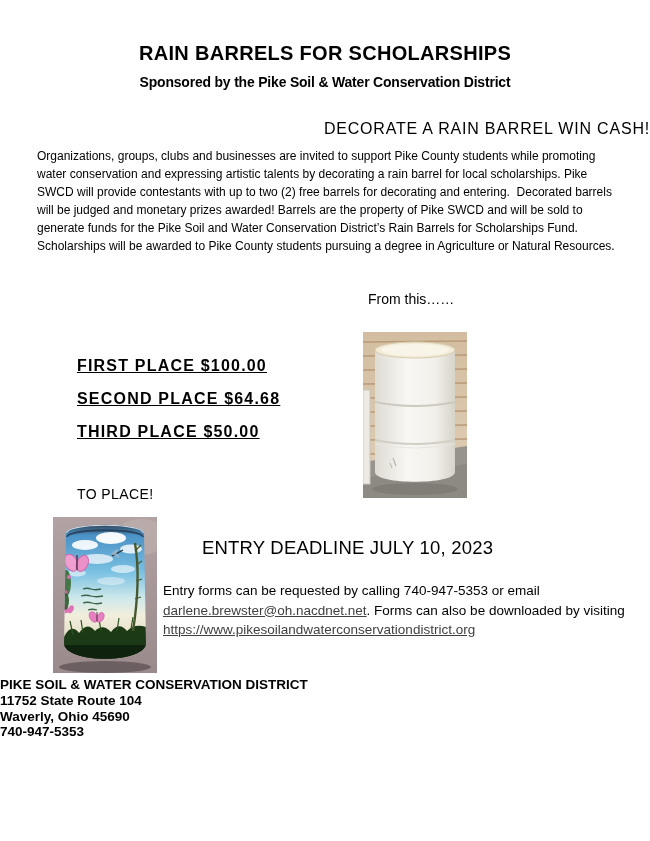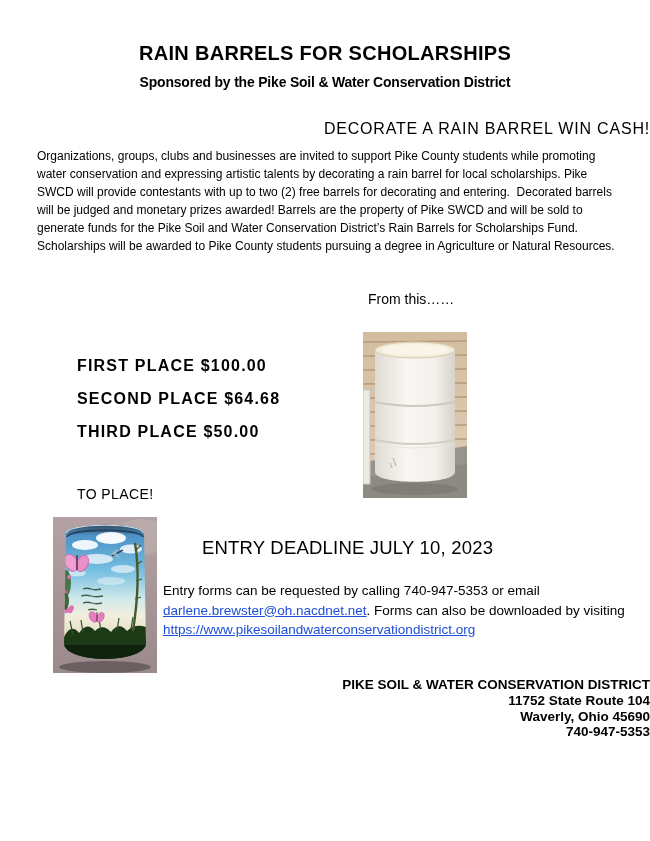--- a/index.html
+++ b/index.html
@@ -35,34 +35,34 @@
     font-size:12px;line-height:17.9px;
     white-space:pre-wrap;
   }
   .from-this{top:291px;left:368px;font-size:14px;line-height:1.2;}
   .photo{display:block;}
   .photo-plain{top:332px;left:363px;width:104px;height:166px;}
   .photo-decorated{top:517px;left:53px;width:104px;height:156px;}
   .prizes{top:356px;left:77px;}
   .prize-line{
     font-size:16px;font-weight:bold;letter-spacing:1.2px;
-    line-height:1.2;margin:0 0 14px 0;
+    line-height:1.2;margin:0 0 14px 0;text-decoration:underline;
   }
   .to-this{top:486px;left:77px;font-size:14px;letter-spacing:.4px;line-height:1.2;}
   .deadline{
     top:537px;left:202px;
     font-size:18.5px;letter-spacing:.2px;line-height:1.2;
   }
   .entry-info{
     top:581px;left:163px;width:470px;
     font-size:13.5px;line-height:19.5px;margin:0;
   }
-  .link{color:#1d4ed8;text-decoration:underline;cursor:pointer;}
+  .link{color:#404040;text-decoration:underline;cursor:pointer;}
   .footer{
-    top:677px;left:0;width:650px;text-align:right;
+    top:677px;left:0;width:650px;text-align:left;
     font-size:13.5px;font-weight:bold;line-height:15.8px;
   }
   svg{display:block;}
 </style>
 </head>
 <body>
 
 <div class="page">
 
   <div class="abs doc-title">RAIN BARRELS FOR SCHOLARSHIPS</div>

